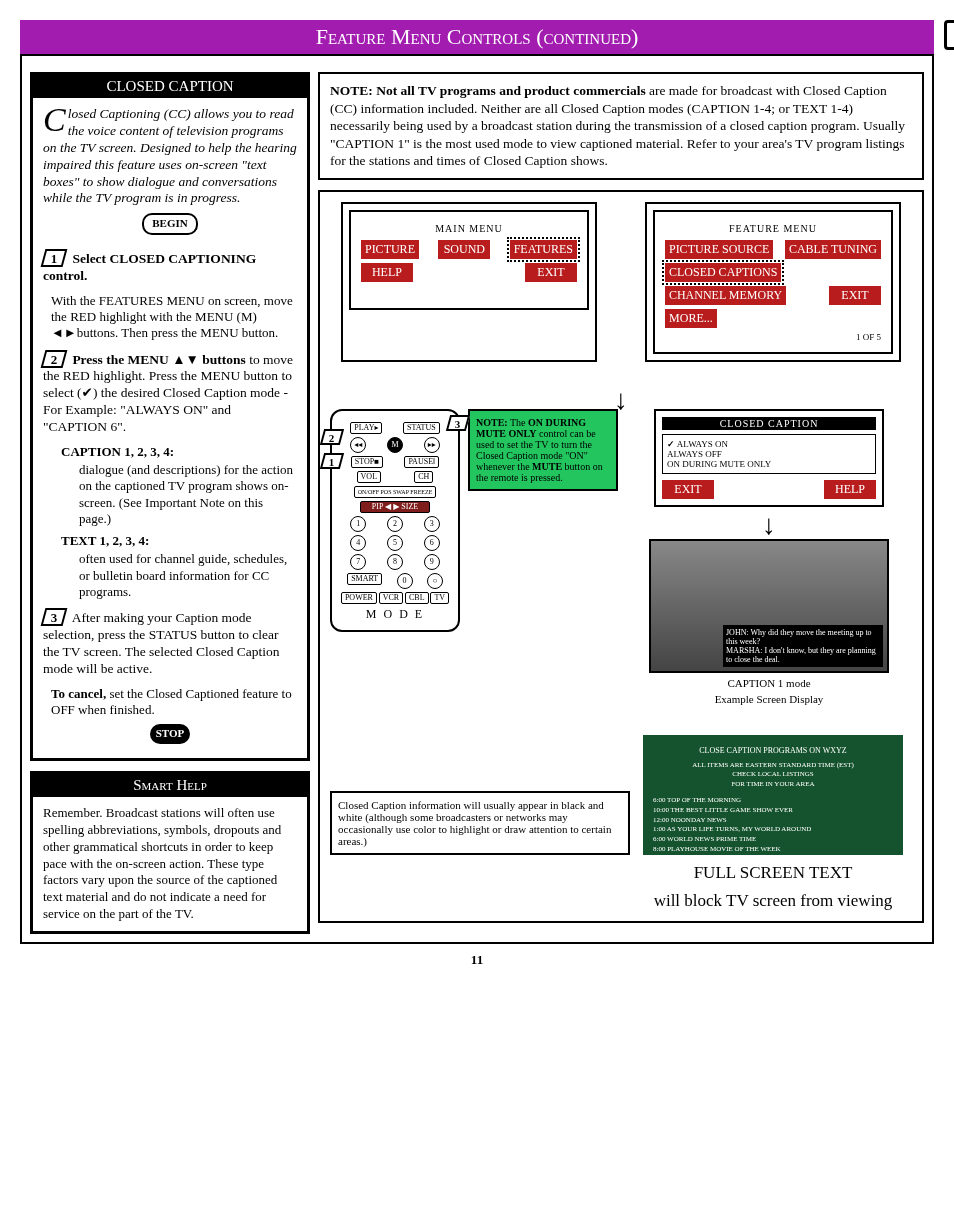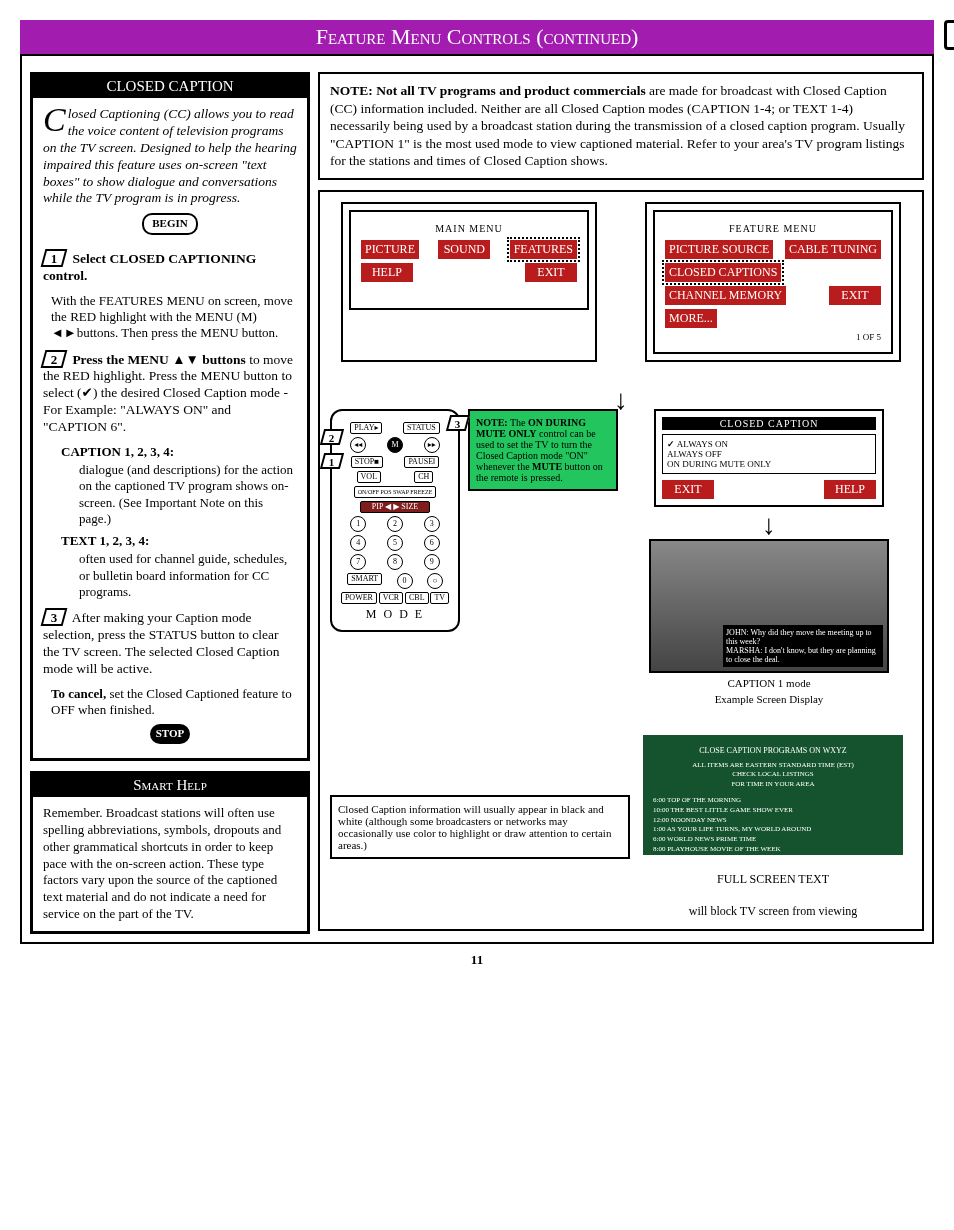--- a/index.html
+++ b/index.html
@@ -52,21 +52,21 @@
   .cc-col { border:1px solid #000; padding:2px 4px;}
   .cc-bottom { display:flex; justify-content:space-between; margin-top:6px;}
   .scene { width:240px; border:2px solid #000; padding:0; }
   .scene-img { height:130px; background: linear-gradient(#888,#444); position:relative;}
   .scene-cap { position:absolute; bottom:4px; right:4px; background:#000; color:#fff; font-size:8px; padding:3px; max-width:160px; text-align:left;}
   .scene-label { text-align:center; font-size:11px; margin-top:4px;}
   .footer-row { display:flex; gap:13px; align-items:center; margin-top:30px;}
   .foot-note { border:2px solid #000; padding:6px; font-size:11px; width: 300px;}
   .full-text { width: 260px;}
   .full-screen { background:#14532d; color:#fff; font-size:8px; padding:10px; line-height:1.4; text-align:center; height:120px;font-family:Liberation Serif, serif;}
-  .full-label { text-align:center; font-size:12px; margin-top:17px;}
+  .full-label { text-align:center; font-size:17px; margin-top:8px;}
   .page-num { text-align:center; font-weight:bold; font-size:13px; margin-top:8px;}
   .check::before{content:"✓ "; font-weight:bold;}
   .ctr{text-align:center;}
   .sn-inline{ display:inline-block; width:20px; height:16px; border:2px solid #000; transform: skewX(-15deg); text-align:center; font-weight:bold; font-size:11px; line-height:14px; background:#fff;}
   .sn-inline span{display:inline-block; transform:skewX(15deg);}
 </style>
 </head>
 <body>
 
 <div style="position:relative;">

